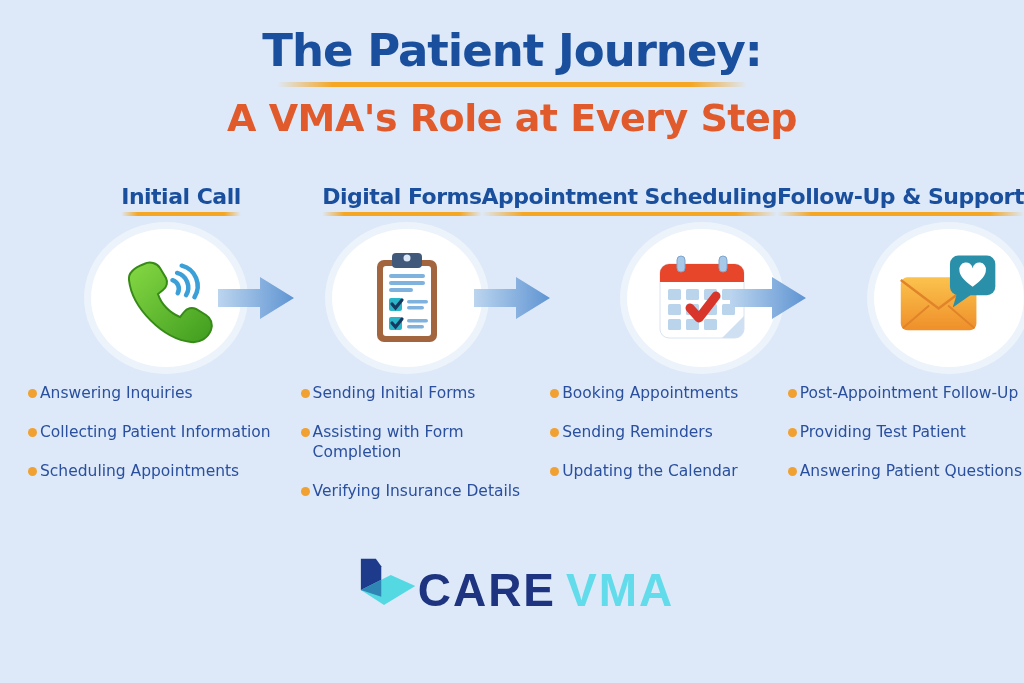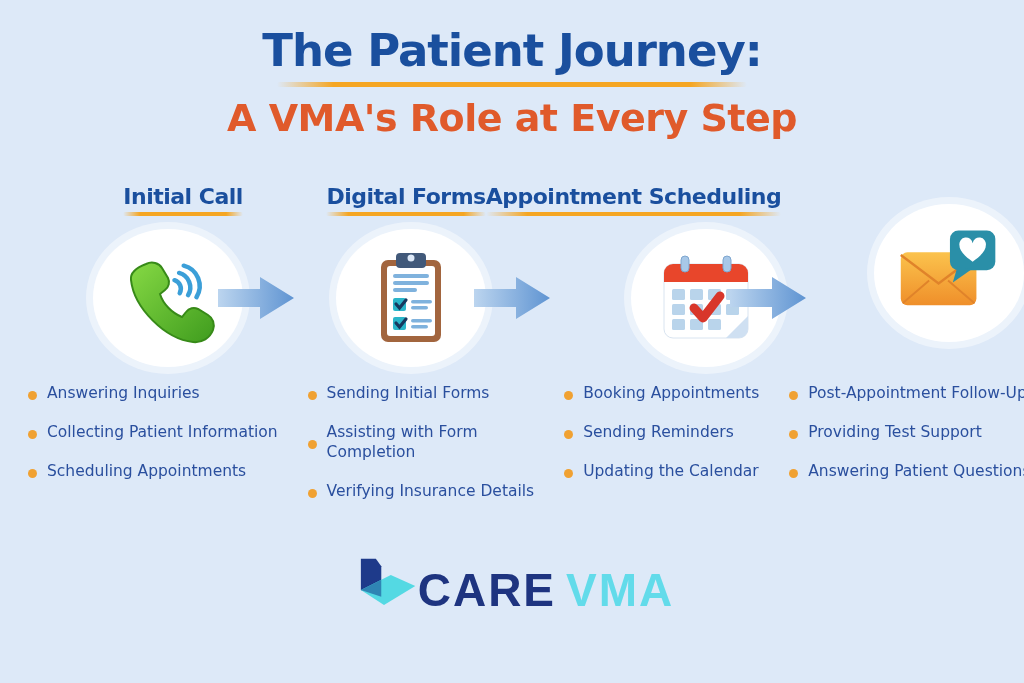--- a/index.html
+++ b/index.html
@@ -54,21 +54,21 @@
   .flow-arrow.a2 { left:473px; }
   .flow-arrow.a3 { left:729px; }
 
   
   .bullets-row {
     margin-top:16px;
     display:grid; grid-template-columns:repeat(4,1fr);
   }
   .bullet-list { list-style:none; padding-left:28px; padding-right:2px; }
   .bullet-list li {
-    display:flex; align-items:center; gap:10px;
+    display:flex; align-items:flex-start; gap:3px;
     margin-bottom:19px;
   }
   .dot {
     flex:0 0 auto; width:9px; height:9px; border-radius:50%;
     background:#f0a132; margin-top:6px;
   }
   .bullet-text {
     font-size:15.5px; color:#2a4f9e; line-height:1.3;
     white-space:nowrap; font-weight:500;
   }
@@ -174,20 +174,21 @@
               <rect x="52" y="71" width="13" height="11" rx="1.5"></rect>
           </g>
           <path d="M92 68 v13 a9 9 0 0 1 -9 9 h-13 Z" fill="#cfe0f2"></path>
           <path d="M38 60 l9 10 l17 -22" stroke="#d8362a" stroke-width="9" fill="none" stroke-linecap="round" stroke-linejoin="round"></path>
         </svg>
       </div>
     </div>
 
     <div class="step">
       <div class="step-head">
+        <div class="step-title">Follow-Up &amp; Support</div>
         <div class="step-underline"></div>
       </div>
       <div class="icon-circle">
         <svg viewBox="0 0 110 100">
           <defs>
             <linearGradient id="eg" x1="0" y1="0" x2="0" y2="1">
               <stop offset="0" stop-color="#fbc34d"></stop>
                 <stop offset="1" stop-color="#ef8f2a"></stop>
             </linearGradient>
           </defs>
@@ -279,21 +280,21 @@
           <span class="bullet-text">Updating the Calendar</span>
         </li>
     </ul>
     <ul class="bullet-list">
       <li>
           <span class="dot"></span>
           <span class="bullet-text">Post-Appointment Follow-Up</span>
         </li>
       <li>
           <span class="dot"></span>
-          <span class="bullet-text">Providing Test Support</span>
+          <span class="bullet-text">Providing Test Patient</span>
         </li>
       <li>
           <span class="dot"></span>
           <span class="bullet-text">Answering Patient Questions</span>
         </li>
     </ul>
   </div>
 
   <div class="footer">
     <svg class="brand-mark" viewBox="0 0 100 100">

